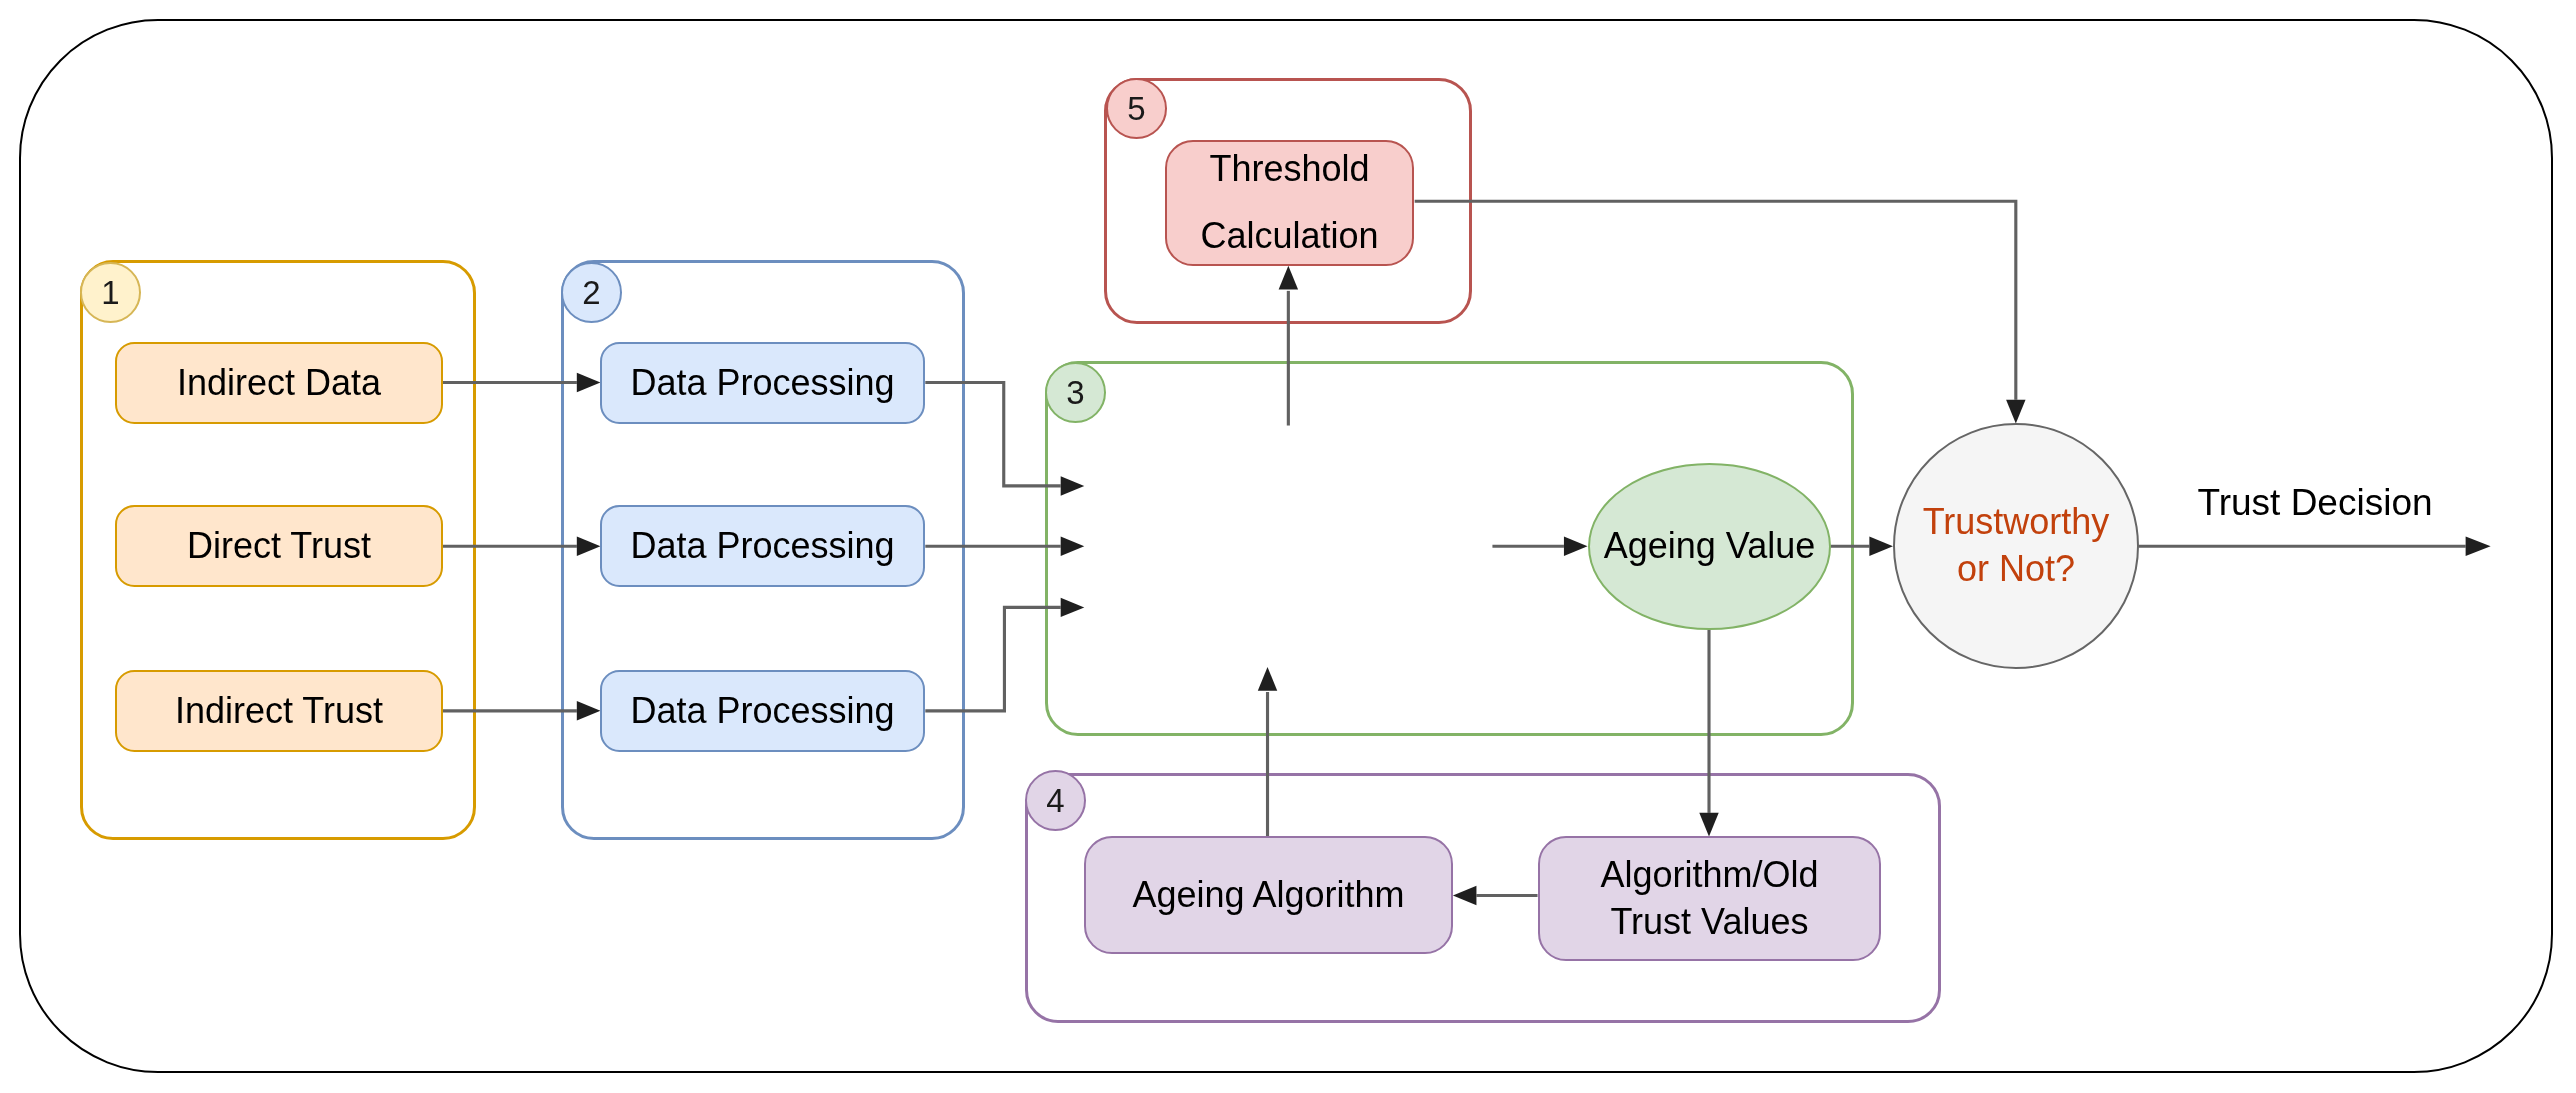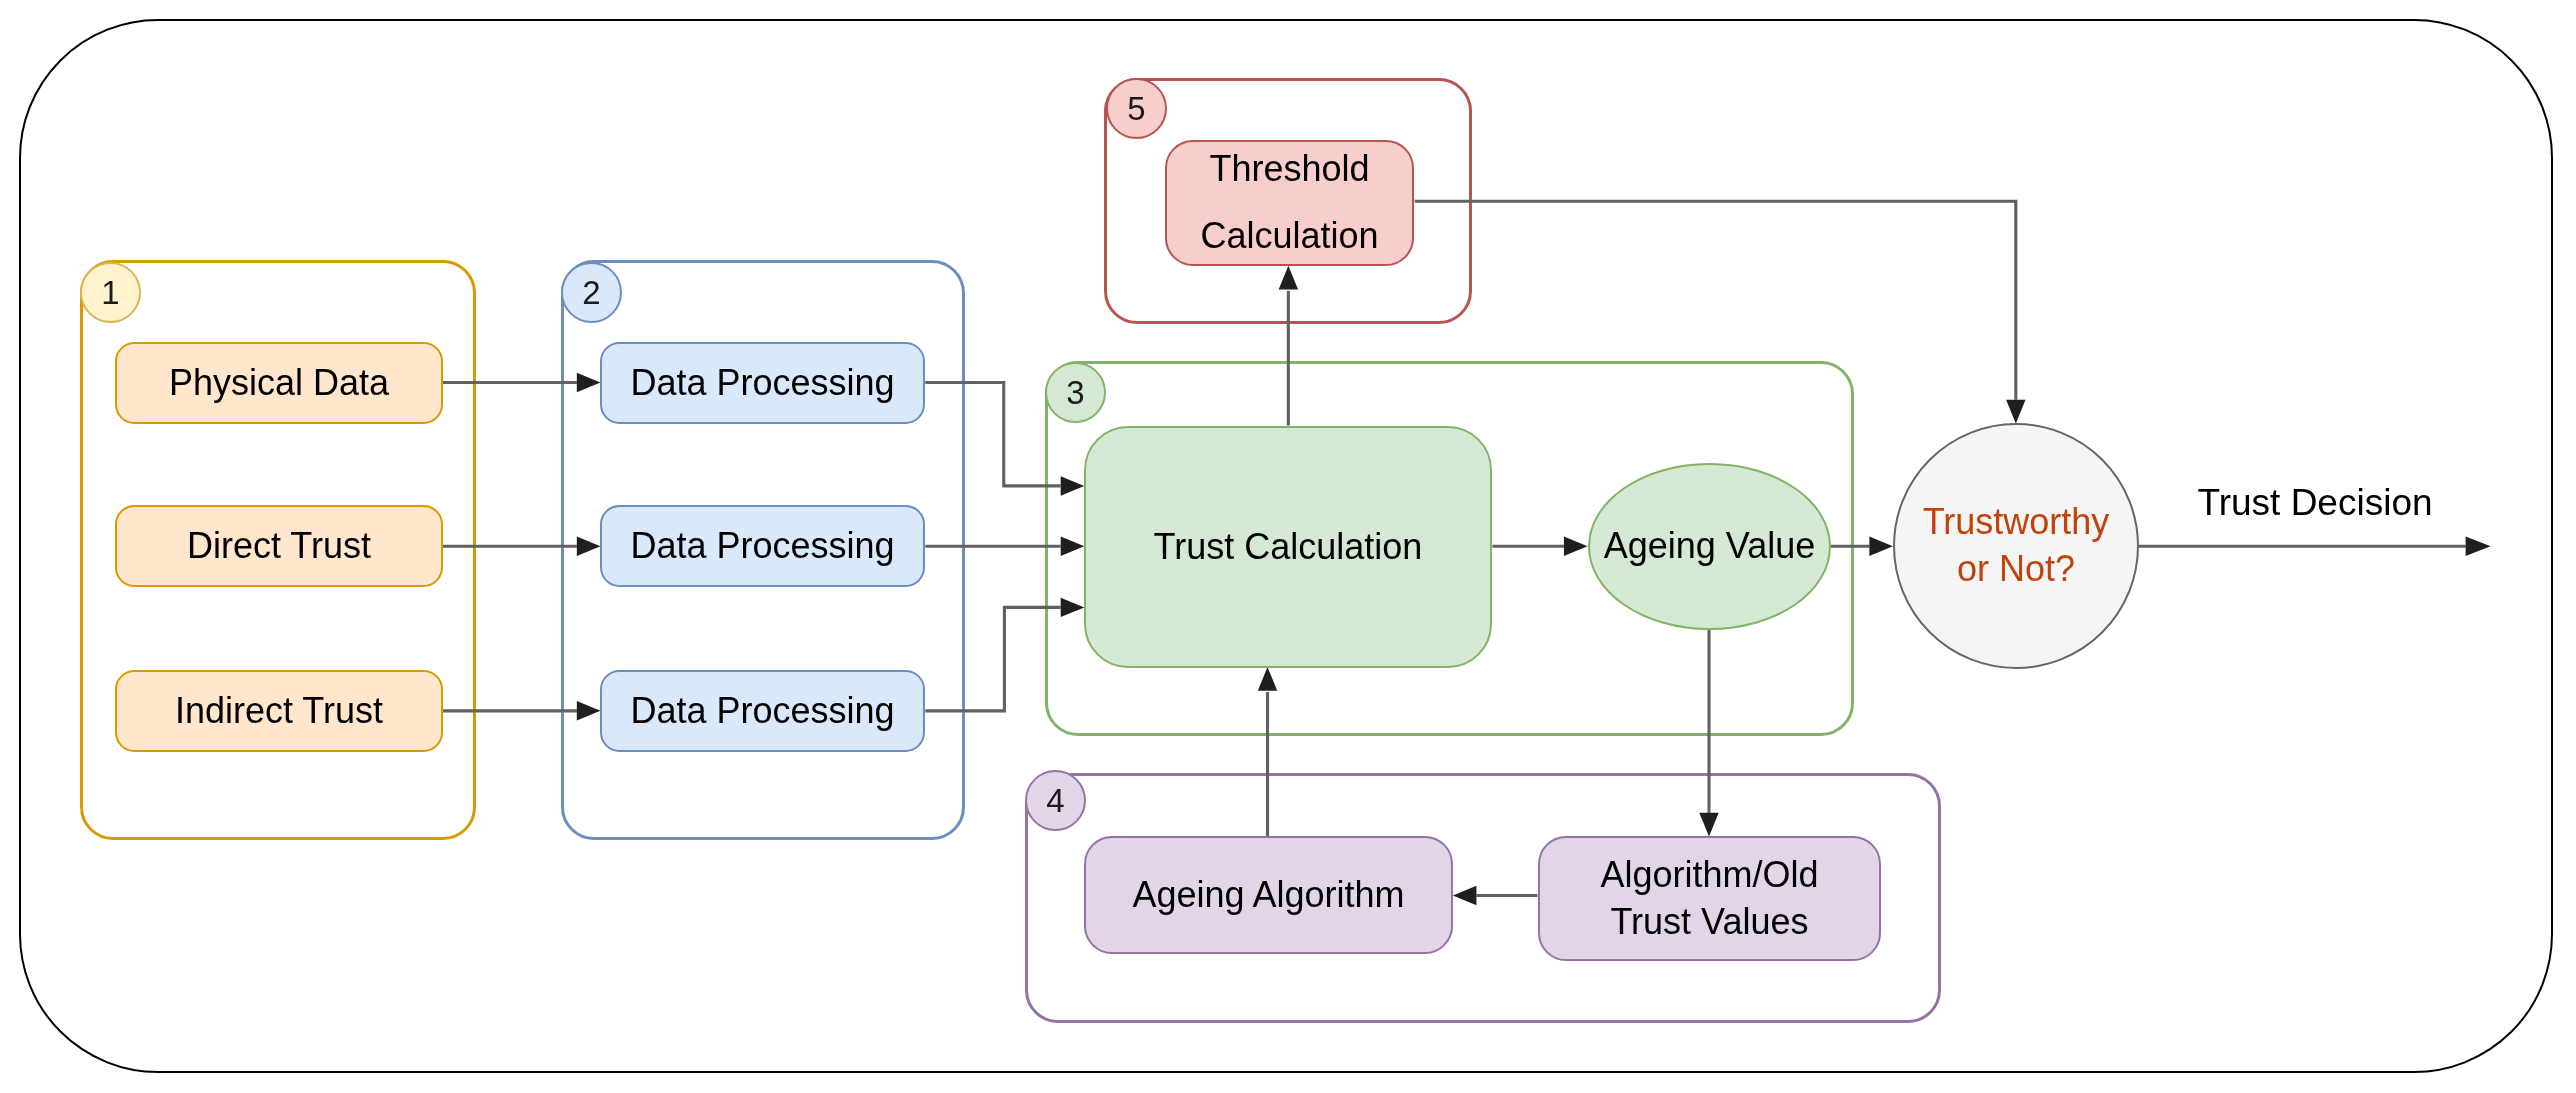--- a/index.html
+++ b/index.html
@@ -127,21 +127,21 @@
       <span>3</span>
     </div>
   <div class="badge" style="left:1025px;top:770px;background:#E1D5E7;border-color:#9673A6;">
       <span>4</span>
     </div>
   <div class="badge" style="left:1106px;top:78px;background:#F8CECC;border-color:#B85450;">
       <span>5</span>
     </div>
 
   <div class="node orange" style="left:115px;top:342px;width:328px;height:82px;">
-      <span>Physical Data</span>
+      <span>Indirect Data</span>
     </div>
   <div class="node orange" style="left:115px;top:505px;width:328px;height:82px;">
       <span>Direct Trust</span>
     </div>
   <div class="node orange" style="left:115px;top:670px;width:328px;height:82px;">
       <span>Indirect Trust</span>
     </div>
 
   <div class="node blue" style="left:600px;top:342px;width:325px;height:82px;">
       <span>Data Processing</span>
@@ -151,23 +151,20 @@
     </div>
   <div class="node blue" style="left:600px;top:670px;width:325px;height:82px;">
       <span>Data Processing</span>
     </div>
 
   <div class="node red mid-radius" style="left:1165px;top:140px;width:249px;height:126px;gap:20px;">
     <span>Threshold</span>
     <span>Calculation</span>
   </div>
 
-  <div class="node green big-radius" style="left:1084px;top:426px;width:408px;height:242px;">
-      <span>Trust Calculation</span>
-    </div>
   <div class="node green ellipse" style="left:1588px;top:463px;width:243px;height:167px;">
       <span>Ageing Value</span>
     </div>
 
   <div class="node purple mid-radius" style="left:1084px;top:836px;width:369px;height:118px;">
       <span>Ageing Algorithm</span>
     </div>
   <div class="node purple mid-radius" style="left:1538px;top:836px;width:343px;height:125px;">
     <span>Algorithm/Old</span>
     <span>Trust Values</span>

